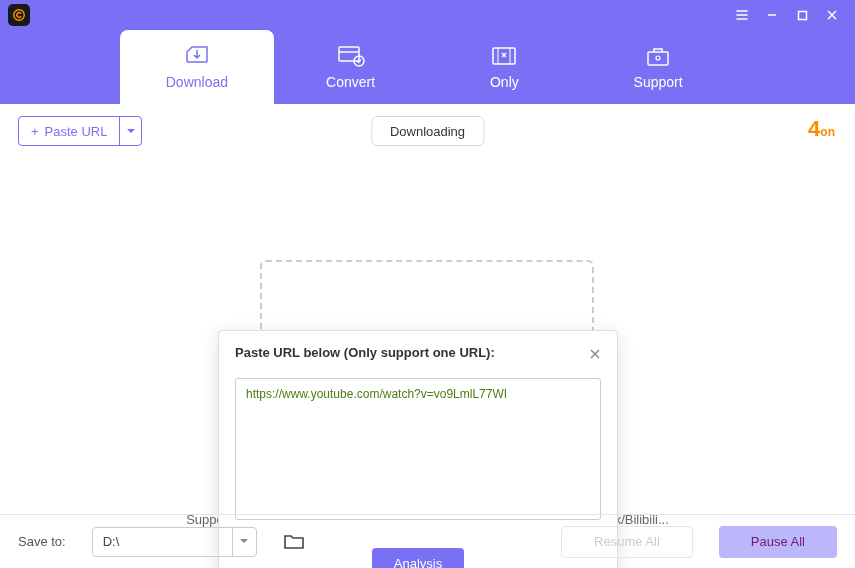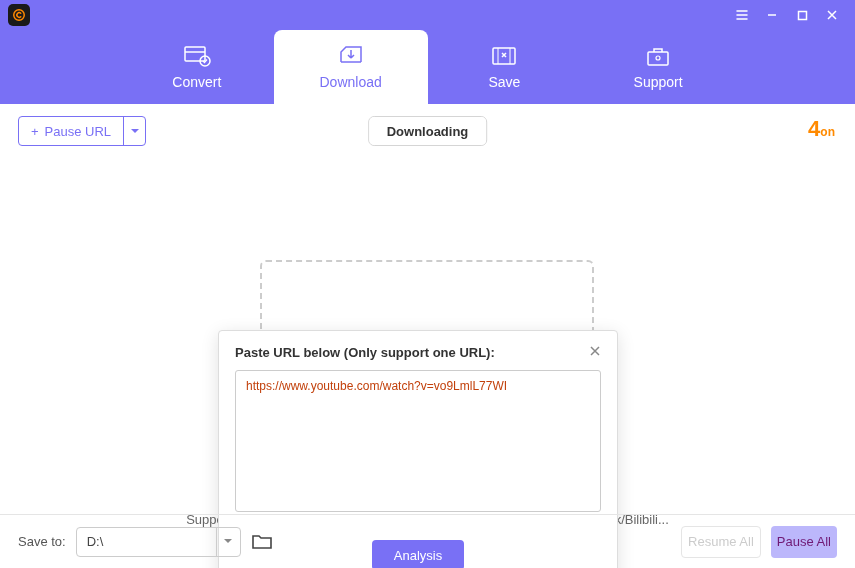--- a/index.html
+++ b/index.html
@@ -16,48 +16,48 @@
 .tab.active { background:#fff; color:#7970f5; border-radius:8px 8px 0 0 }
 .tab-label { font-size:14px }
 
 .toolbar { height:42px; display:flex; align-items:center; padding:0 18px; position:relative; margin-top:6px }
 .paste-btn { display:flex; border:1px solid #7970f5; border-radius:4px; height:30px; color:#7970f5; font-size:13px }
 .paste-main { display:flex; align-items:center; padding:0 12px; gap:6px; cursor:pointer }
 .paste-drop { width:22px; display:flex; align-items:center; justify-content:center; border-left:1px solid #7970f5; cursor:pointer }
 
 .segment { display:flex; border:1px solid #d5d5d5; border-radius:6px; height:30px; overflow:hidden; position:absolute; left:50%; transform:translateX(-50%) }
 .segment-btn { padding:0 18px; display:flex; align-items:center; font-size:13px; color:#555; cursor:pointer; background:#eceaea }
-.segment-btn.active { background:#fff; font-weight:700; color:#333 }
+.segment-btn.active { background:#fff; font-weight:400; color:#333 }
 
 .bolt { position:absolute; right:20px; top:6px; font-size:22px; color:#ff8a00; font-weight:bold; }
 .bolt small { font-size:12px }
 
 .content { position:relative; height:320px }
 .dropzone { position:absolute; left:260px; top:108px; width:334px; height:186px; border:2px dashed #ccc; border-radius:6px; display:flex; flex-direction:column; align-items:center; justify-content:flex-end; padding-bottom:24px }
 .dz-text { font-size:14px; color:#666 }
 
 .support { text-align:center; font-size:13px; color:#666; margin-top:40px }
 .support a { color:#ff8a00; text-decoration:underline; cursor:pointer; display:inline-block; margin-top:4px }
 
-.footer { position:absolute; bottom:0; left:0; right:0; height:54px; border-top:1px solid #e5e5e5; display:flex; align-items:center; padding:0 18px; gap:10px }
+.footer { position:absolute; bottom:0; left:0; right:0; height:54px; border-top:1px solid #e5e5e5; display:flex; align-items:center; padding:0 18px; gap:26px }
 .save-label { font-size:13px; color:#555 }
 .save-sel { display:flex; border:1px solid #ccc; border-radius:4px; height:30px; width:165px }
 .save-sel-main { flex:1; display:flex; align-items:center; padding:0 10px; font-size:13px; color:#444 }
 .save-sel-drop { width:24px; border-left:1px solid #ccc; display:flex; align-items:center; justify-content:center; color:#888 }
 .folder-icon { color:#444; cursor:pointer }
 .footer-spacer { flex:1 }
-.ghost-btn { height:32px; padding:0 6px; border-radius:4px; display:flex; align-items:center; font-size:13px; color:#ccc; border:1px solid #e5e5e5 }
+.ghost-btn { height:32px; padding:0 32px; border-radius:4px; display:flex; align-items:center; font-size:13px; color:#ccc; border:1px solid #e5e5e5 }
 .ghost-btn.primary { background:#bcb7fb; color:#701a75; border:none }
 
 
 .modal { position:absolute; left:218px; top:178px; width:400px; background:#fff; border:1px solid #ddd; border-radius:4px; box-shadow:0 4px 18px rgba(0,0,0,0.12); padding:14px 16px 16px }
-.modal-head { display:flex; align-items:flex-start; margin-bottom:10px }
+.modal-head { display:flex; align-items:flex-end; margin-bottom:18px }
 .modal-title { font-size:13px; font-weight:bold; color:#333; flex:1 }
 .modal-close { color:#888; cursor:pointer; font-size:14px }
-.modal-text { width:100%; height:142px; border:1px solid #ccc; border-radius:3px; padding:8px 10px; font-size:12px; color:#c2410c; resize:none; font-family:inherit }
+.modal-text { width:100%; height:142px; border:1px solid #ccc; border-radius:3px; padding:8px 10px; font-size:12px; color:#4d7c0f; resize:none; font-family:inherit }
 .modal-actions { display:flex; justify-content:center; margin-top:24px }
 .analysis-btn { background:#7970f5; color:#fff; border:none; border-radius:4px; height:30px; padding:0 22px; font-size:13px; cursor:pointer }
 
 svg { display:block }
 </style>
 </head>
 <body>
 
 <div class="titlebar">
   <div class="logo">
@@ -83,60 +83,60 @@
       </svg>
   </div>
   <div class="title-btn">
     <svg width="12" height="12" viewBox="0 0 12 12">
         <path d="M2 2l8 8M10 2l-8 8" stroke="#fff" stroke-width="1.5"></path>
       </svg>
   </div>
 </div>
 
 <div class="tabbar">
-  <div class="tab">
-    <svg width="28" height="24" viewBox="0 0 28 24" fill="none">
-        <rect x="2" y="3" width="20" height="14" rx="1" stroke="#fff" stroke-width="1.5"></rect>
-        <path d="M2 8h20" stroke="#fff" stroke-width="1.5"></path>
-        <circle cx="22" cy="17" r="5" stroke="#fff" stroke-width="1.5"></circle>
-        <path d="M20 17l1.5 1.5 2.5-3" stroke="#fff" stroke-width="1.2"></path>
-      </svg>
-    <span class="tab-label">Convert</span>
-  </div>
   <div class="tab active">
     <svg width="28" height="24" viewBox="0 0 28 24" fill="none">
         <path d="M4 18V8l5-5h15v15" stroke="#7970f5" stroke-width="1.5"></path>
         <path d="M4 18h20" stroke="#7970f5" stroke-width="1.5"></path>
         <path d="M14 6v8m0 0l-3-3m3 3l3-3" stroke="#7970f5" stroke-width="1.5"></path>
       </svg>
     <span class="tab-label">Download</span>
   </div>
   <div class="tab">
     <svg width="28" height="24" viewBox="0 0 28 24" fill="none">
+        <rect x="2" y="3" width="20" height="14" rx="1" stroke="#fff" stroke-width="1.5"></rect>
+        <path d="M2 8h20" stroke="#fff" stroke-width="1.5"></path>
+        <circle cx="22" cy="17" r="5" stroke="#fff" stroke-width="1.5"></circle>
+        <path d="M20 17l1.5 1.5 2.5-3" stroke="#fff" stroke-width="1.2"></path>
+      </svg>
+    <span class="tab-label">Convert</span>
+  </div>
+  <div class="tab">
+    <svg width="28" height="24" viewBox="0 0 28 24" fill="none">
         <rect x="3" y="4" width="22" height="16" rx="1" stroke="#fff" stroke-width="1.5"></rect>
         <path d="M8 4v16M20 4v16" stroke="#fff" stroke-width="1"></path>
         <path d="M12 9l4 4m0-4l-4 4" stroke="#fff" stroke-width="1.5"></path>
       </svg>
-    <span class="tab-label">Save</span>
+    <span class="tab-label">Only</span>
   </div>
   <div class="tab">
     <svg width="28" height="24" viewBox="0 0 28 24" fill="none">
         <rect x="4" y="8" width="20" height="13" rx="1" stroke="#fff" stroke-width="1.5"></rect>
         <path d="M10 8V5h8v3" stroke="#fff" stroke-width="1.5"></path>
         <circle cx="14" cy="14" r="2" stroke="#fff" stroke-width="1.2"></circle>
       </svg>
     <span class="tab-label">Support</span>
   </div>
 </div>
 
 <div class="toolbar">
   <div class="paste-btn">
     <div class="paste-main">
       <span>+</span>
-      <span>Pause URL</span>
+      <span>Paste URL</span>
     </div>
     <div class="paste-drop">
       <svg width="8" height="5" viewBox="0 0 8 5">
           <path d="M0 0l4 4 4-4" fill="#7970f5"></path>
         </svg>
     </div>
   </div>
 
   <div class="segment">
     <div class="segment-btn active">Downloading</div>

